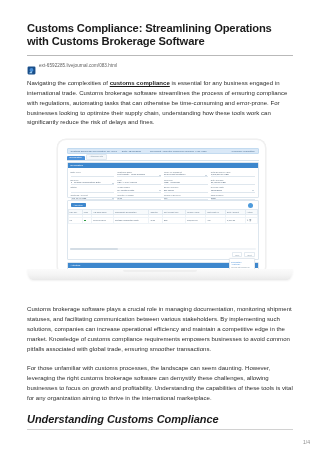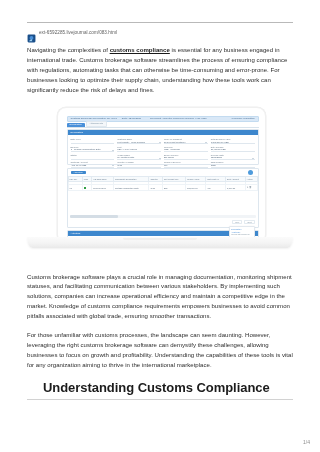--- a/index.html
+++ b/index.html
@@ -60,25 +60,26 @@
     margin: 0 0 9px 0;
     text-align: left;
     letter-spacing: 0.02px;
   }
   p.body-text b {
     font-weight: bold;
     text-decoration: underline;
     color: #1a1a1a;
   }
   .section-heading {
-    font-size: 13px;
+    font-size: 11px;
     font-weight: bold;
     color: #1b1b1b;
-    margin: 4px 0 4px 16px;
+    margin: 4px 0 4px 0;
     letter-spacing: -0.05px;
+    font-style: italic;
   }
   .section-rule {
     height: 1px;
     background: #d2d2d2;
     width: 266px;
   }
 
   
   .figure {
     position: relative;
@@ -212,20 +213,21 @@
     position: absolute; right: 10px; bottom: 7px;
     font-size: 5px; color: #8d8d8d;
   }
 </style>
 </head>
 <body>
 
 <div class="page">
   <div class="content">
 
+    <h1 class="article-title">Customs Compliance: Streamlining Operations with Customs Brokerage Software</h1>
     <div class="title-rule"></div>
 
     <div class="source-line">
       <span class="favicon">
         <svg viewBox="0 0 16 16" width="9" height="9" aria-hidden="true">
           <rect x="1" y="1" width="14" height="14" rx="2" fill="#1a4f8a"></rect>
           <circle cx="8" cy="7" r="3.4" fill="#4a90d9"></circle>
           <path d="M3 13 L8 9 L9.5 13 Z" fill="#9fd0f2"></path>
         </svg>
       </span>

